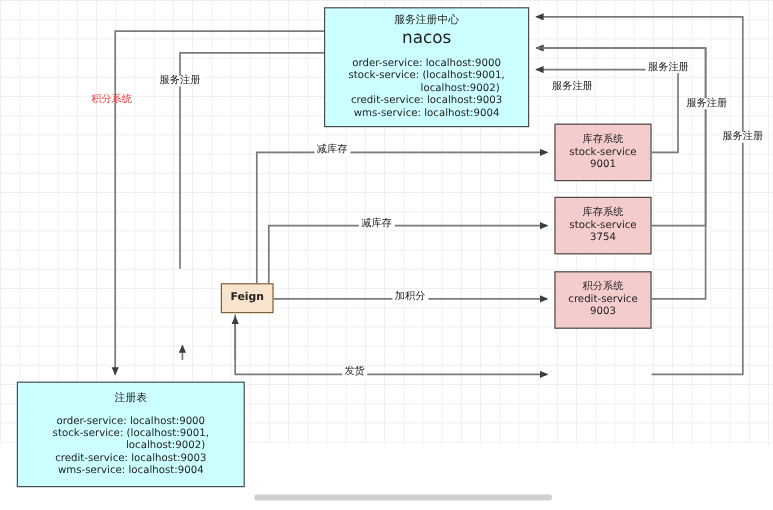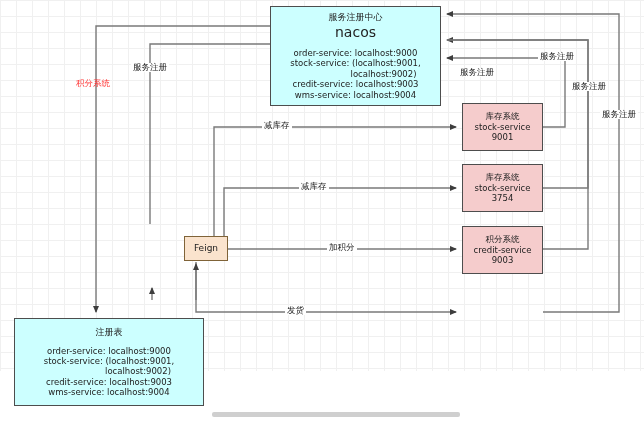--- a/index.html
+++ b/index.html
@@ -24,21 +24,21 @@
   .node{
     position:absolute;box-sizing:border-box;
     border:1.5px solid #4d4d4d;
     display:flex;flex-direction:column;align-items:center;justify-content:center;
     text-align:center;color:#222;line-height:1.22;
   }
   .node .ln{display:block;white-space:nowrap;}
 
   .n-cyan{background:#ccffff;border-color:#4d4d4d;}
   .n-pink{background:#f5cccc;border-color:#4d4d4d;}
-  .n-tan{background:#fae3cd;border-color:#7f6338;}
+  .n-tan{background:#fae3cd;border-color:#7f6338;font-weight:bold;}
   .n-yellow{background:#fbf8cd;border-color:#7f7f3f;}
 
   #nacos{left:270px;top:6px;width:171px;height:100px;}
   #nacos .title{font-size:9px;margin-bottom:1px;}
   #nacos .sub{font-size:14px;margin-bottom:7px;}
   #nacos .row{font-size:8.5px;}
 
   #registry{left:14px;top:318px;width:190px;height:88px;}
   #registry .title{font-size:9px;margin-bottom:8px;}
   #registry .row{font-size:8.5px;}

